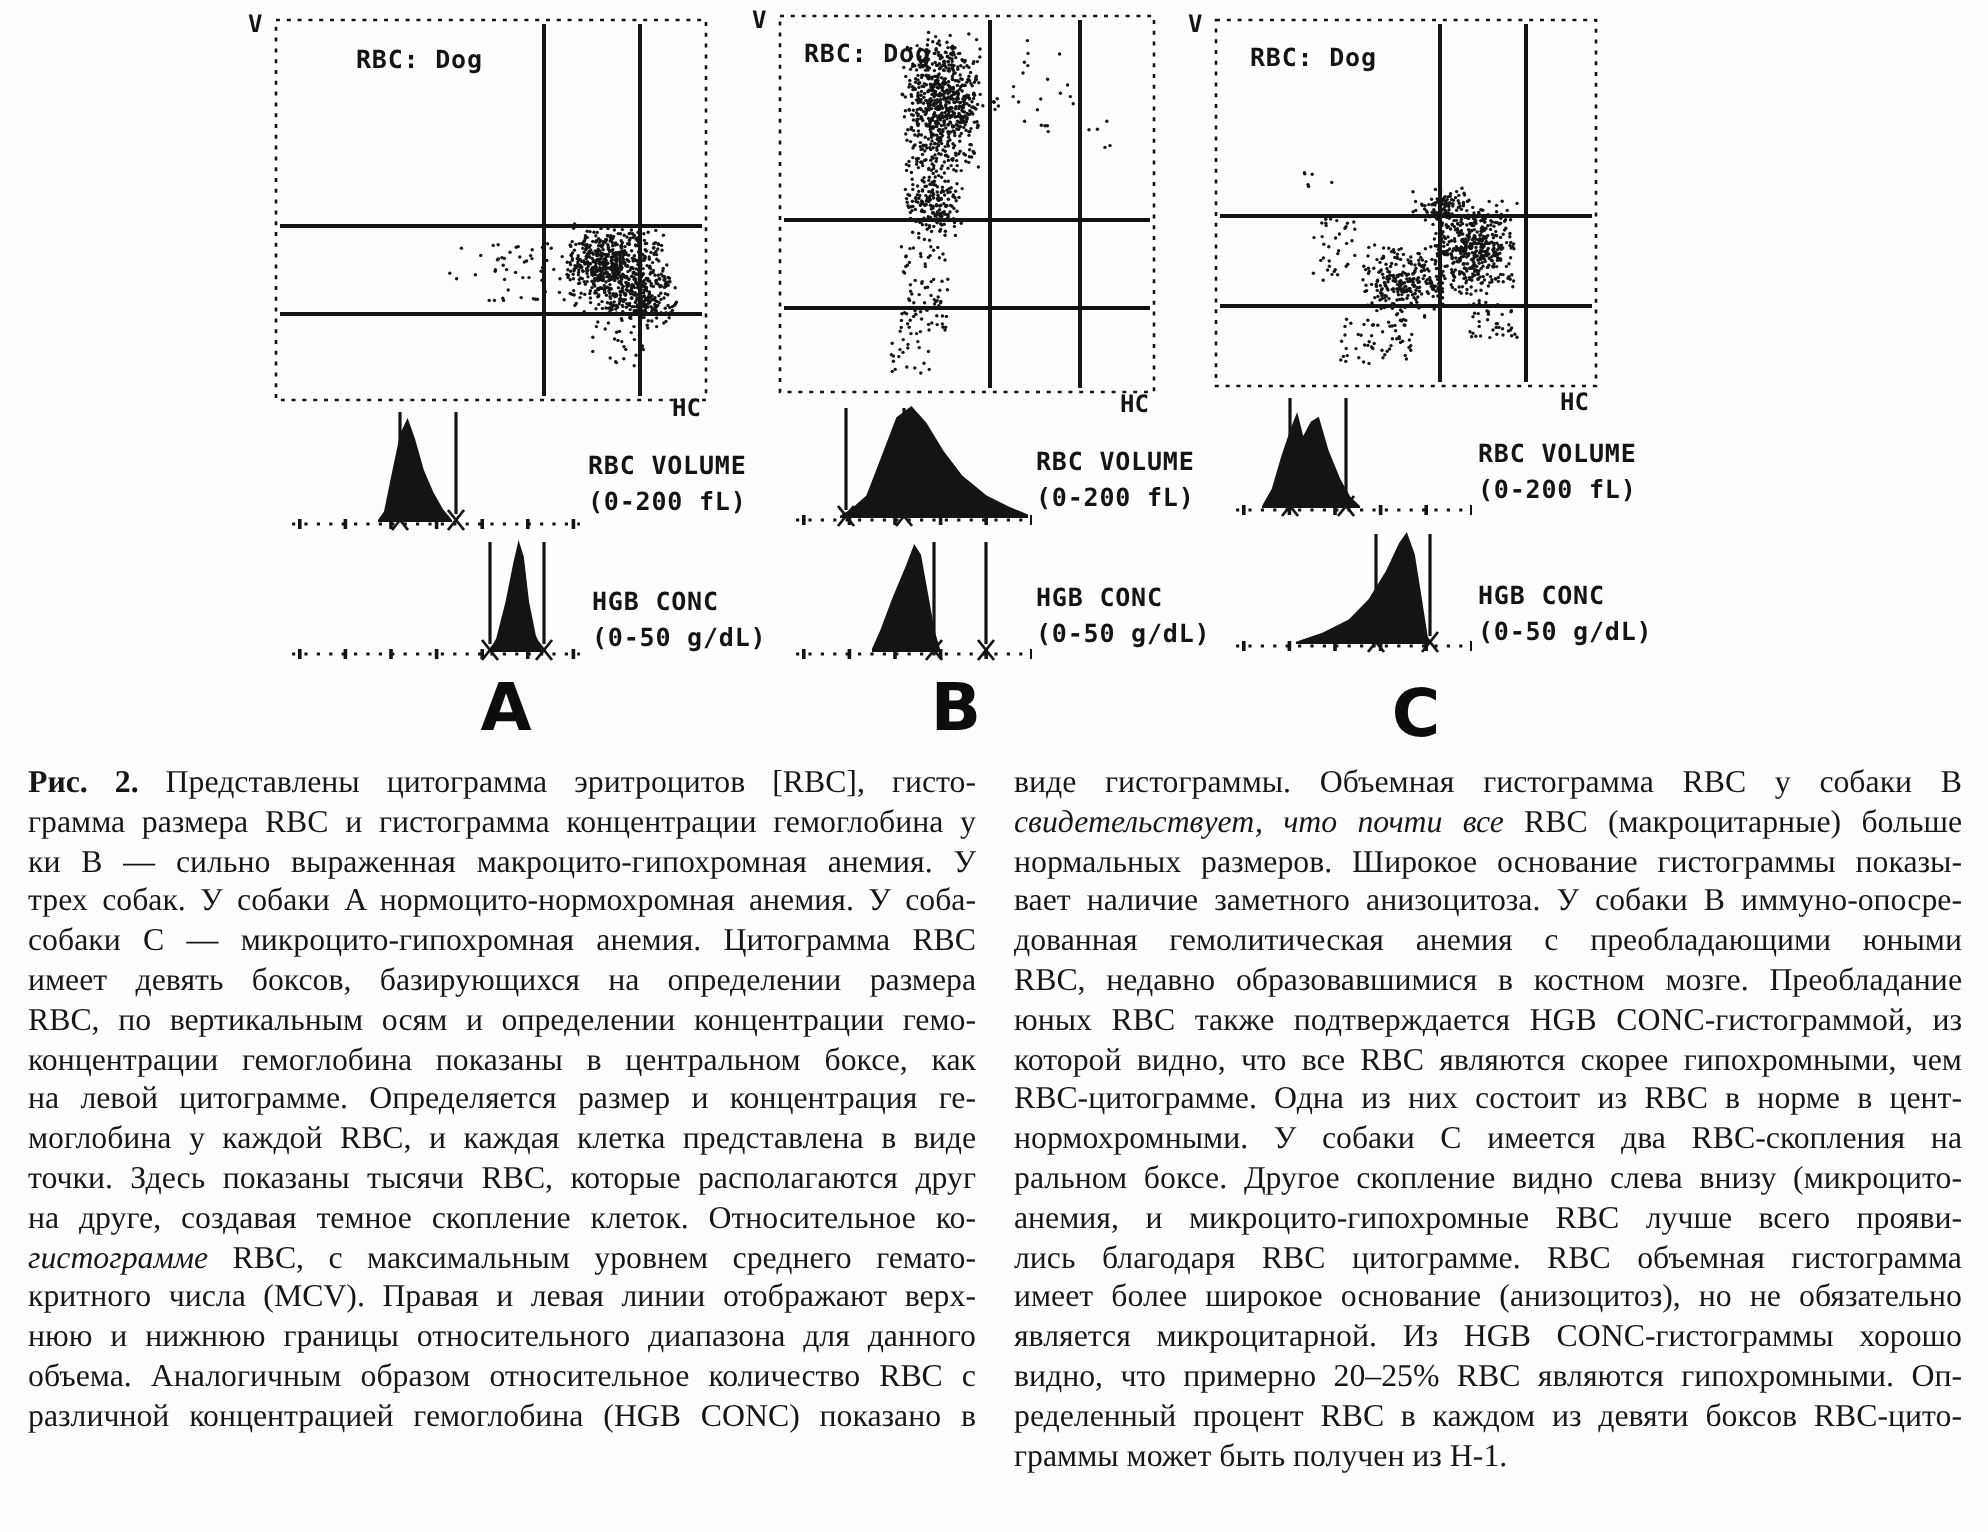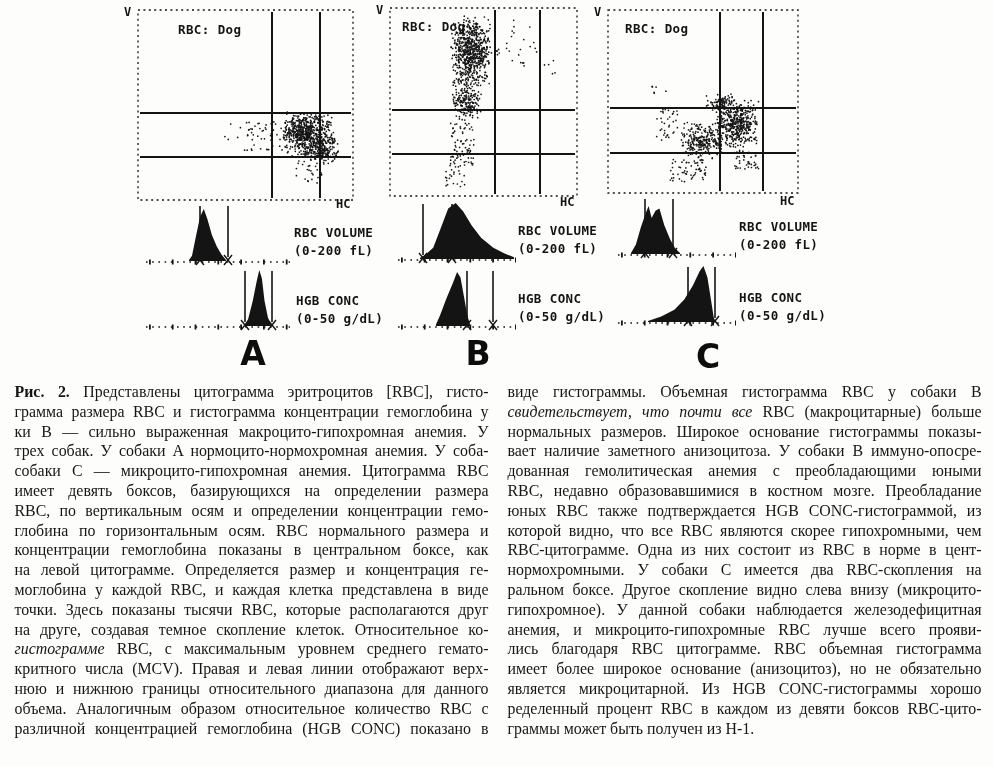--- a/index.html
+++ b/index.html
@@ -4,21 +4,21 @@
 <style>
   html,body{margin:0;padding:0;}
   body{width:994px;height:766px;background:#fdfdfc;overflow:hidden;
        font-family:"Liberation Serif",serif;}
   #page{position:relative;width:994px;height:766px;background:#fdfdfc;}
   #fig-wrap{position:absolute;left:0;top:0;width:994px;height:380px;}
   svg{display:block;}
   .figlab{font:bold 12px "DejaVu Sans Mono",monospace;fill:#141414;}
   .figtitle{font:bold 12.5px "DejaVu Sans Mono",monospace;fill:#141414;letter-spacing:.4px;}
   .figletter{font:bold 33px "DejaVu Sans",sans-serif;fill:#0d0d0d;}
-  .caption{position:absolute;left:14px;top:382px;width:968px;display:flex;gap:19px;color:#161616;justify-content:center;}
+  .caption{position:absolute;left:14px;top:382px;width:968px;display:flex;gap:19px;color:#161616;}
   .cap-col{width:474px;}
   .cap-line{font-size:15.9px;line-height:19.8px;text-align:justify;text-align-last:justify;white-space:normal;}
   .cap-line.nojust{text-align-last:left;}
   .b{font-weight:bold;}
   .i{font-style:italic;}
 </style>
 </head>
 <body>
 
 <div id="page">
@@ -3052,21 +3052,20 @@
   </div>
   <div class="caption">
     <div class="cap-col">
         <div class="cap-line"><span class="b">Рис. 2.</span><span> Представлены цитограмма эритроцитов [RBC], гисто-</span></div>
         <div class="cap-line"><span>грамма размера RBC и гистограмма концентрации гемоглобина у</span></div>
         <div class="cap-line"><span>ки B — сильно выраженная макроцито-гипохромная анемия. У</span></div>
         <div class="cap-line"><span>трех собак. У собаки A нормоцито-нормохромная анемия. У соба-</span></div>
         <div class="cap-line"><span>собаки C — микроцито-гипохромная анемия. Цитограмма RBC</span></div>
         <div class="cap-line"><span>имеет девять боксов, базирующихся на определении размера</span></div>
         <div class="cap-line"><span>RBC, по вертикальным осям и определении концентрации гемо-</span></div>
-        <div class="cap-line"><span>глобина по горизонтальным осям. RBC нормального размера и</span></div>
         <div class="cap-line"><span>концентрации гемоглобина показаны в центральном боксе, как</span></div>
         <div class="cap-line"><span>на левой цитограмме. Определяется размер и концентрация ге-</span></div>
         <div class="cap-line"><span>моглобина у каждой RBC, и каждая клетка представлена в виде</span></div>
         <div class="cap-line"><span>точки. Здесь показаны тысячи RBC, которые располагаются друг</span></div>
         <div class="cap-line"><span>на друге, создавая темное скопление клеток. Относительное ко-</span></div>
         <div class="cap-line"><span class="i">гистограмме</span><span> RBC, с максимальным уровнем среднего гемато-</span></div>
         <div class="cap-line"><span>критного числа (MCV). Правая и левая линии отображают верх-</span></div>
         <div class="cap-line"><span>нюю и нижнюю границы относительного диапазона для данного</span></div>
         <div class="cap-line"><span>объема. Аналогичным образом относительное количество RBC с</span></div>
         <div class="cap-line"><span>различной концентрацией гемоглобина (HGB CONC) показано в</span></div>
@@ -3076,22 +3075,22 @@
         <div class="cap-line"><span class="i">свидетельствует, что почти все</span><span> RBC (макроцитарные) больше</span></div>
         <div class="cap-line"><span>нормальных размеров. Широкое основание гистограммы показы-</span></div>
         <div class="cap-line"><span>вает наличие заметного анизоцитоза. У собаки B иммуно-опосре-</span></div>
         <div class="cap-line"><span>дованная гемолитическая анемия с преобладающими юными</span></div>
         <div class="cap-line"><span>RBC, недавно образовавшимися в костном мозге. Преобладание</span></div>
         <div class="cap-line"><span>юных RBC также подтверждается HGB CONC-гистограммой, из</span></div>
         <div class="cap-line"><span>которой видно, что все RBC являются скорее гипохромными, чем</span></div>
         <div class="cap-line"><span>RBC-цитограмме. Одна из них состоит из RBC в норме в цент-</span></div>
         <div class="cap-line"><span>нормохромными. У собаки C имеется два RBC-скопления на</span></div>
         <div class="cap-line"><span>ральном боксе. Другое скопление видно слева внизу (микроцито-</span></div>
-        <div class="cap-line"><span>гипохромное). У данной собаки наблюдается железодефицитная</span></div>
         <div class="cap-line"><span>анемия, и микроцито-гипохромные RBC лучше всего прояви-</span></div>
         <div class="cap-line"><span>лись благодаря RBC цитограмме. RBC объемная гистограмма</span></div>
         <div class="cap-line"><span>имеет более широкое основание (анизоцитоз), но не обязательно</span></div>
         <div class="cap-line"><span>является микроцитарной. Из HGB CONC-гистограммы хорошо</span></div>
+        <div class="cap-line"><span>видно, что примерно 20–25% RBC являются гипохромными. Оп-</span></div>
         <div class="cap-line"><span>ределенный процент RBC в каждом из девяти боксов RBC-цито-</span></div>
         <div class="cap-line nojust"><span>граммы может быть получен из H-1.</span></div>
       </div>
   </div>
 </div>
 
 </body></html>

